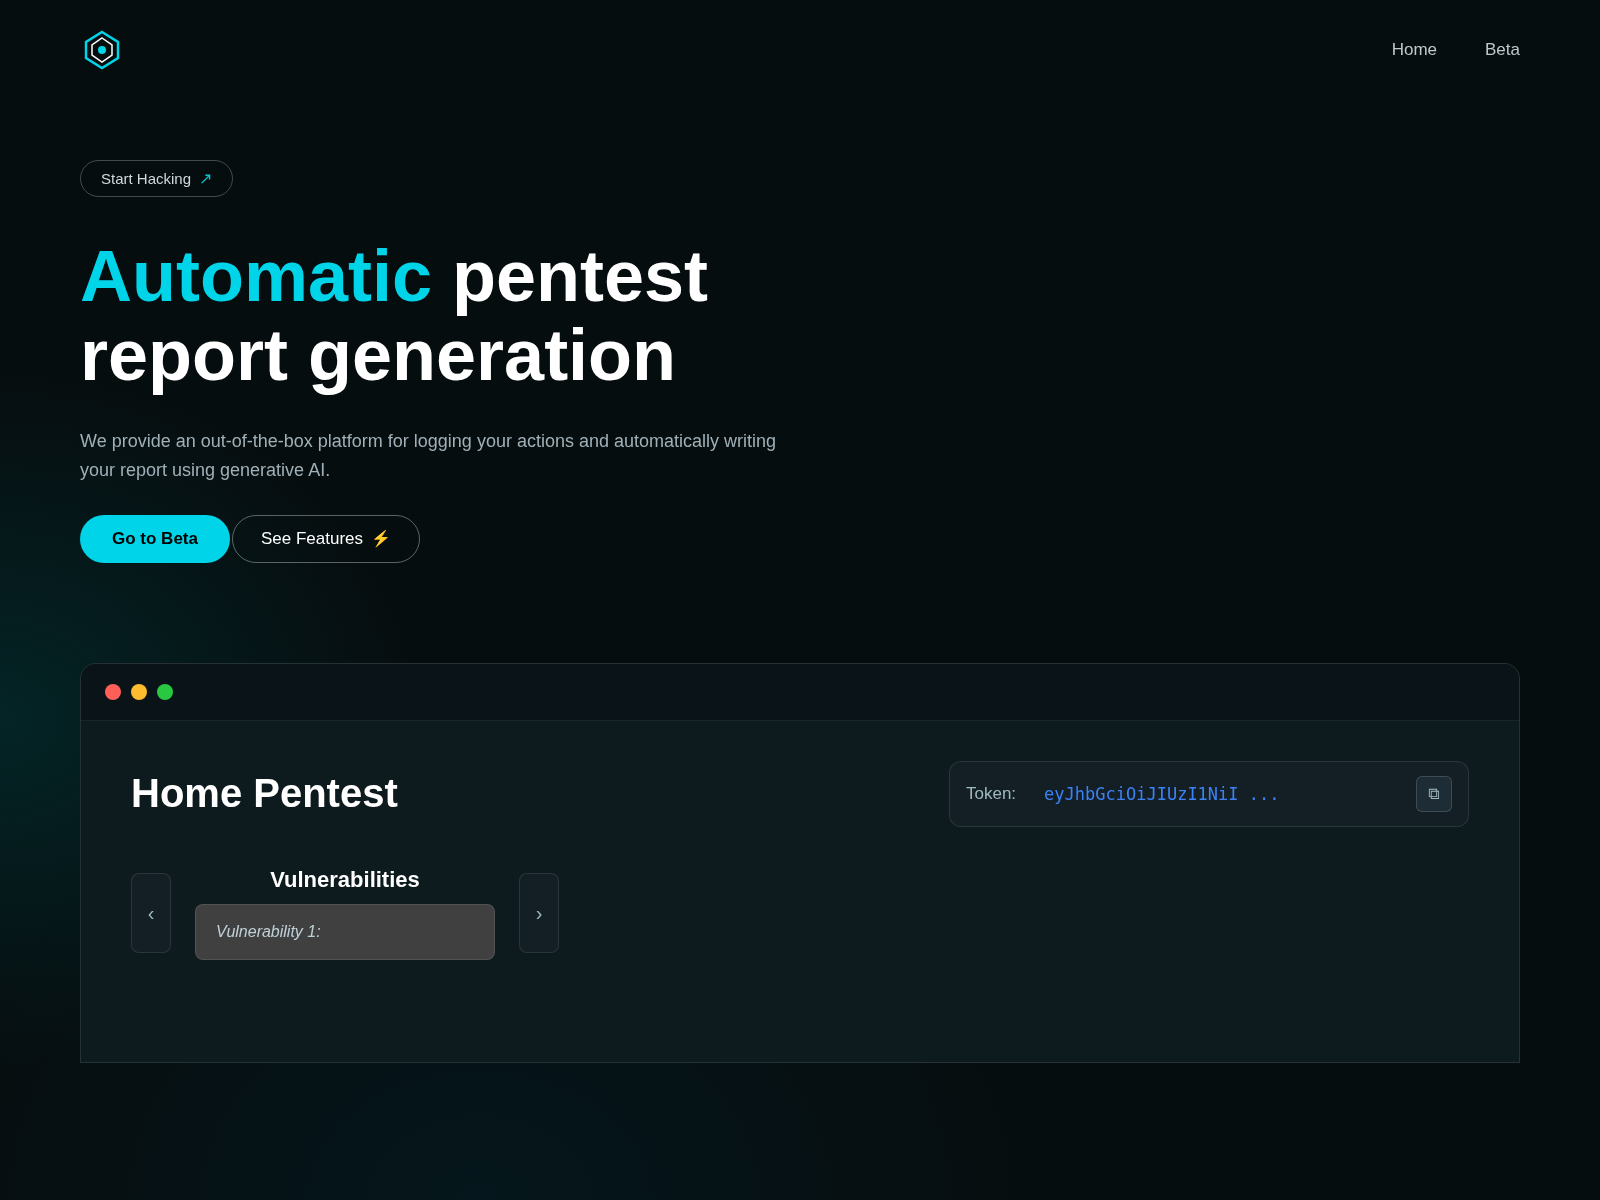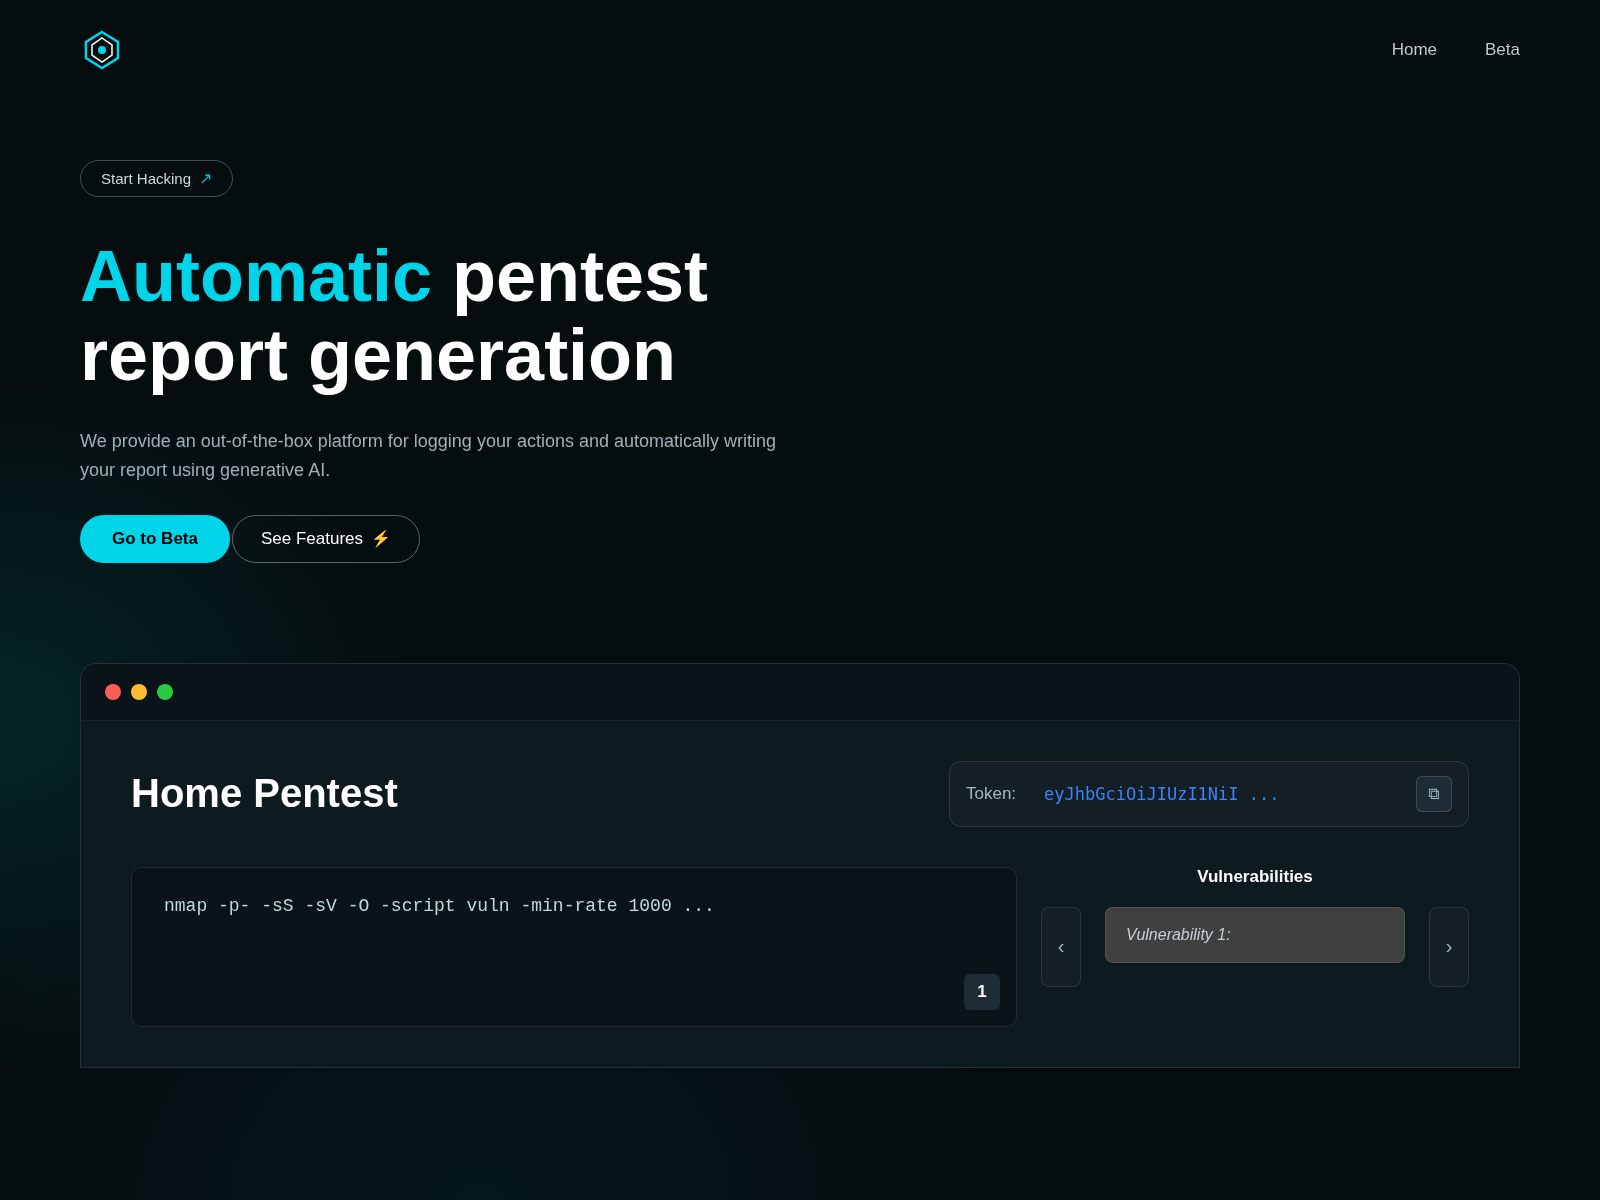--- a/index.html
+++ b/index.html
@@ -291,24 +291,24 @@
       cursor: pointer;
       align-self: center;
       font-size: 20px;
     }
 
     .vuln-panel {
       width: 300px;
     }
 
     .vuln-title {
-      font-size: 17px;
+      font-size: 22px;
       font-weight: 600;
       color: #ffffff;
-      margin-bottom: 20px;
+      margin-bottom: 11px;
       text-align: center;
     }
 
     .vuln-item {
       background: #404040;
       border: 1px solid rgba(255,255,255,0.1);
       border-radius: 8px;
       padding: 18px 20px;
       font-size: 16px;
       color: #c0d0d8;
@@ -383,24 +383,20 @@
       <div class="token-box">
         <span class="token-label">Token:</span>
         <span class="token-value">eyJhbGciOiJIUzI1NiI ...</span>
         <button class="copy-btn">
           <span>⧉</span>
         </button>
       </div>
     </div>
 
     <div class="window-body">
-      <div class="command-panel">
-        <span class="command-text">nmap -p- -sS -sV -O -script vuln -min-rate 1000 ...</span>
-        <div class="command-badge">1</div>
-      </div>
 
       <div class="scroll-left">
         <span>‹</span>
       </div>
 
       <div class="vuln-panel">
         <div class="vuln-title">Vulnerabilities</div>
         <div class="vuln-item">Vulnerability 1:</div>
       </div>
 

